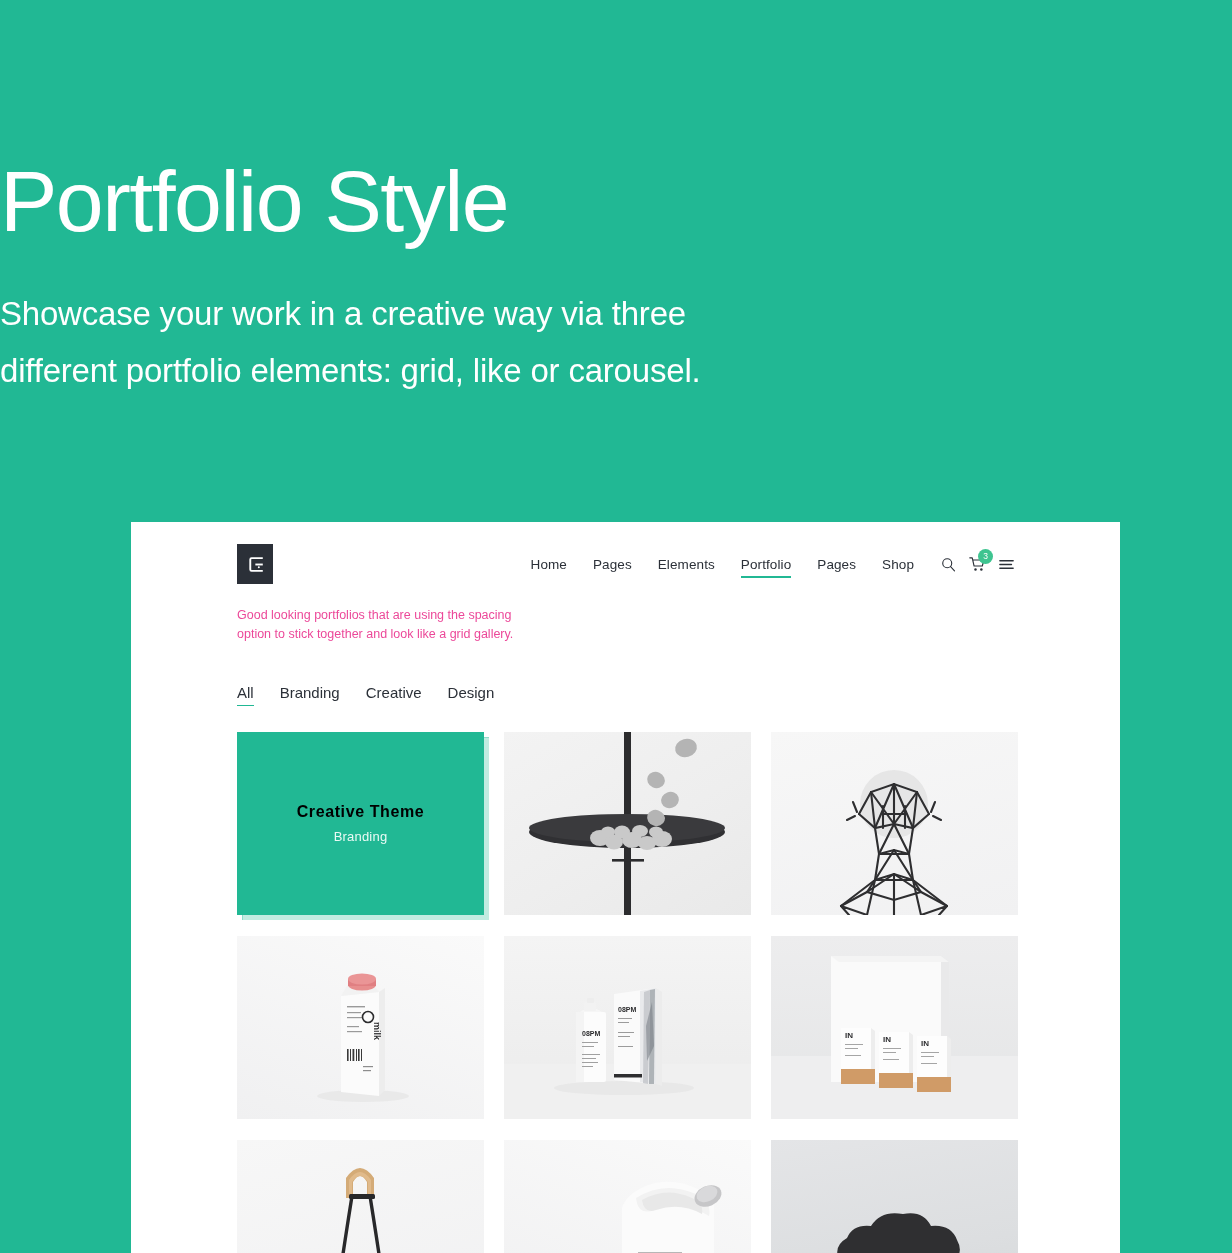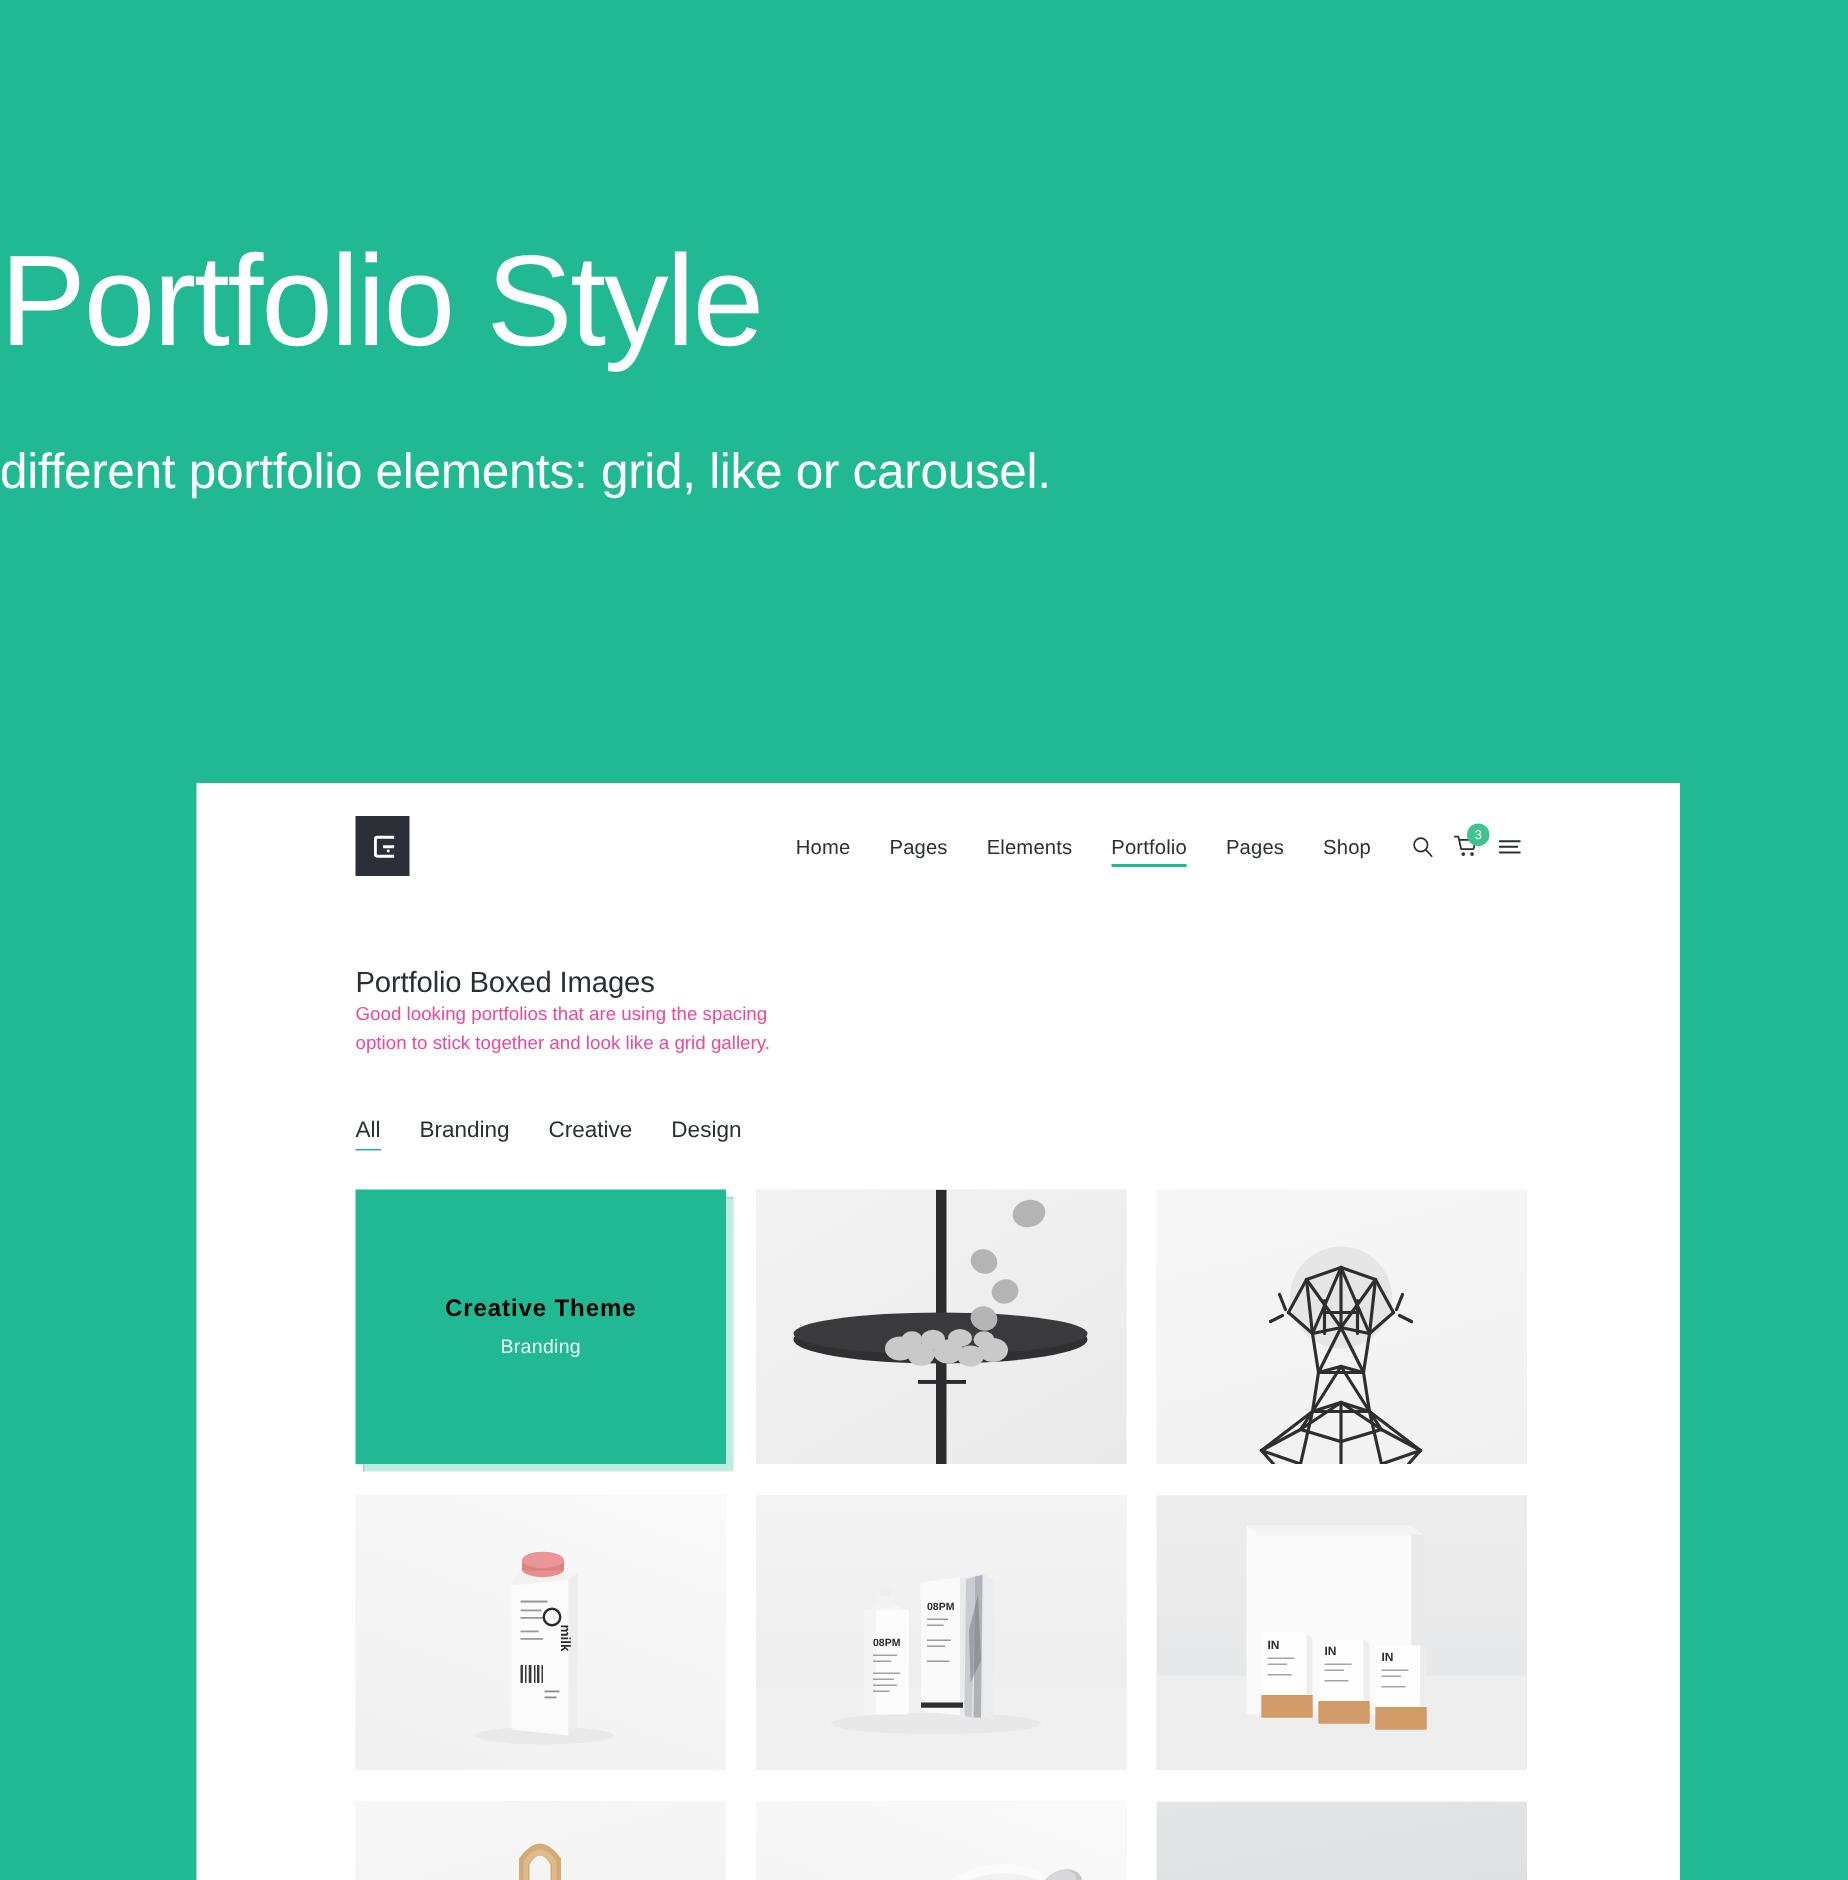--- a/index.html
+++ b/index.html
@@ -187,20 +187,21 @@
   .bg-white4  { background: linear-gradient(180deg,#ededee 0%,#e4e5e6 100%); }
 
   svg.art { position: absolute; inset: 0; width: 100%; height: 100%; display: block; }
 </style>
 </head>
 <body>
 
 <div class="hero">
   <div class="hero-title">Portfolio Style</div>
   <div class="hero-sub">
+    <span>Showcase your work in a creative way via three</span>
     <span>different portfolio elements: grid, like or carousel.</span>
   </div>
 </div>
 
 <div class="site">
 
   <div class="site-header">
     <div class="logo">
       <svg width="19" height="19" viewBox="0 0 24 24">
         <path d="M20 4 H7 A1.6 1.6 0 0 0 5.4 5.6 V18.4 A1.6 1.6 0 0 0 7 20 H20" fill="none" stroke="#ffffff" stroke-width="2.4" stroke-linecap="square"></path>
@@ -237,21 +238,20 @@
             <line x1="1" y1="2.5" x2="17" y2="2.5" stroke="#2b3038" stroke-width="1.6" stroke-linecap="round"></line>
             <line x1="1" y1="7" x2="15" y2="7" stroke="#2b3038" stroke-width="1.6" stroke-linecap="round"></line>
             <line x1="1" y1="11.5" x2="17" y2="11.5" stroke="#2b3038" stroke-width="1.6" stroke-linecap="round"></line>
           </svg>
         </div>
       </div>
     </div>
   </div>
 
   <div class="site-body">
-    <div class="page-title">Portfolio Boxed Images</div>
     <div class="page-desc">Good looking portfolios that are using the spacing option to stick together and look like a grid gallery.</div>
 
     <div class="filters">
       <div class="filter active">All</div>
       <div class="filter">Branding</div>
       <div class="filter">Creative</div>
       <div class="filter">Design</div>
     </div>
 
     <div class="grid">

